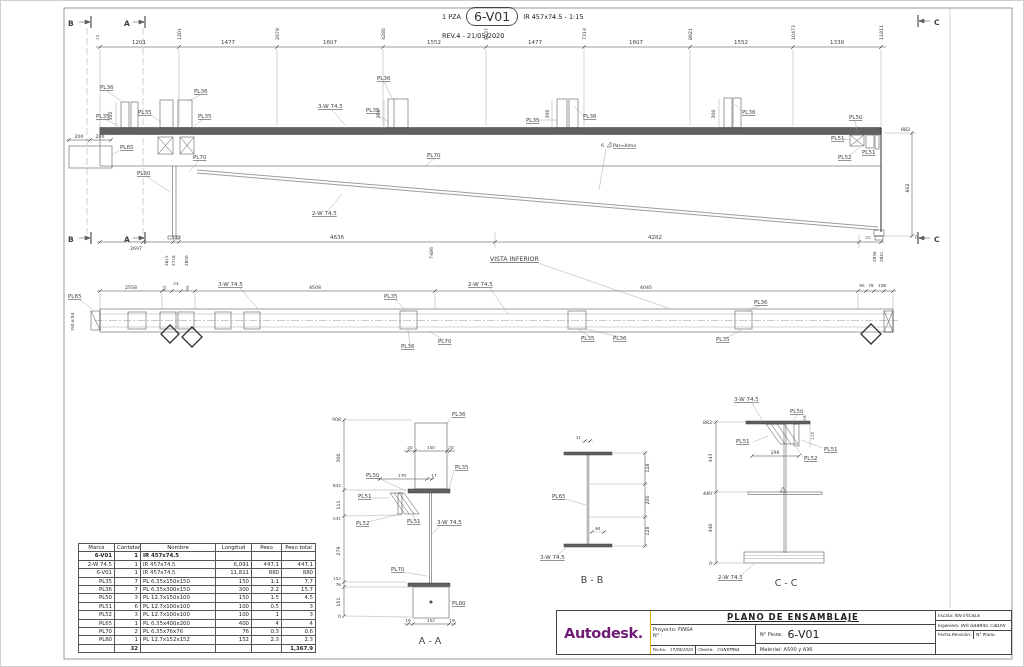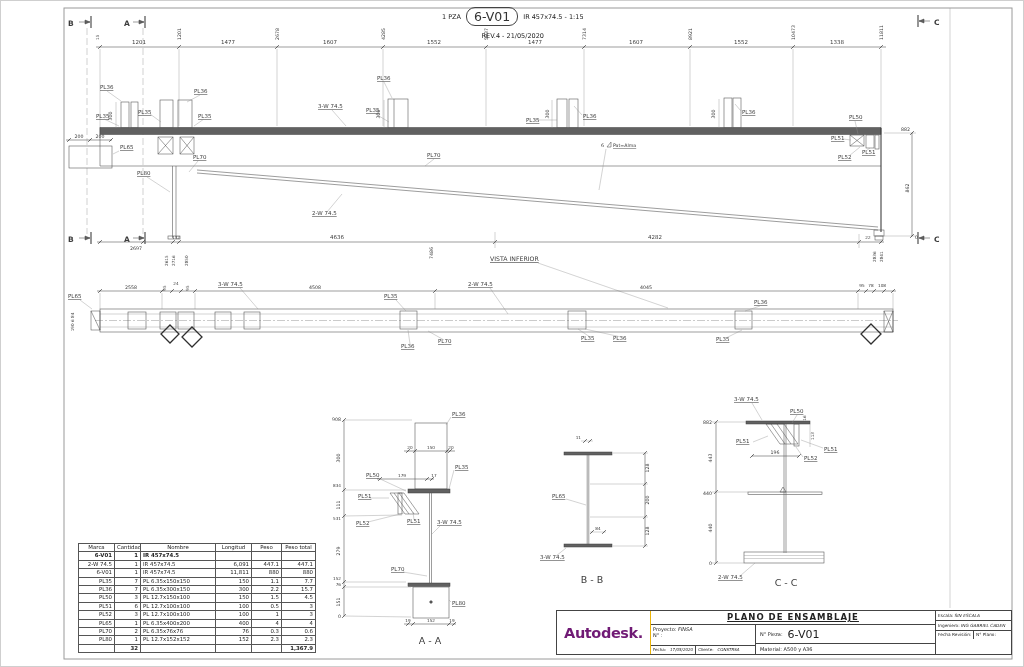--- a/index.html
+++ b/index.html
@@ -17,21 +17,21 @@
   svg .tick{stroke:#3f3f3f;stroke-width:.8;}
   svg .diam{stroke:#2f2f2f;stroke-width:1.3;}
   svg .hat{stroke:#444;stroke-width:.5;}
   svg text{font-family:"DejaVu Sans",sans-serif;fill:#3c3c3c;font-size:5.5px;stroke:none;}
   svg text.t4{font-size:4.2px;} svg text.t45{font-size:4.7px;}
   svg text.t6{font-size:6.2px;} svg text.t7{font-size:7.5px;font-weight:bold;}
   svg text.t9{font-size:9.5px;}
   svg text.u{text-decoration:underline;}
   svg text.mid{text-anchor:middle;} svg text.end{text-anchor:end;}
   
-  #hdr{position:absolute;left:442px;top:7px;font-size:6.5px;text-align:center;}
+  #hdr{position:absolute;left:442px;top:7px;font-size:6.5px;}
   #hdr .row1{display:flex;align-items:center;gap:5px;}
   #hdr .mark{border:1.2px solid #444;border-radius:9px;padding:0 7px;font-size:12.5px;line-height:17px;color:#333;}
   #hdr .rev{margin-top:6px;}
   
   #bom{position:absolute;left:78px;top:543px;width:237px;border-collapse:collapse;
        font-size:5.4px;color:#222;table-layout:fixed;}
   #bom td,#bom th{border:.6px solid #555;padding:0 2px;height:7.4px;line-height:7.4px;
        font-weight:normal;white-space:nowrap;overflow:hidden;}
   #bom th{text-align:center;}
   #bom td.r{text-align:right;} #bom td.l{text-align:left;}

